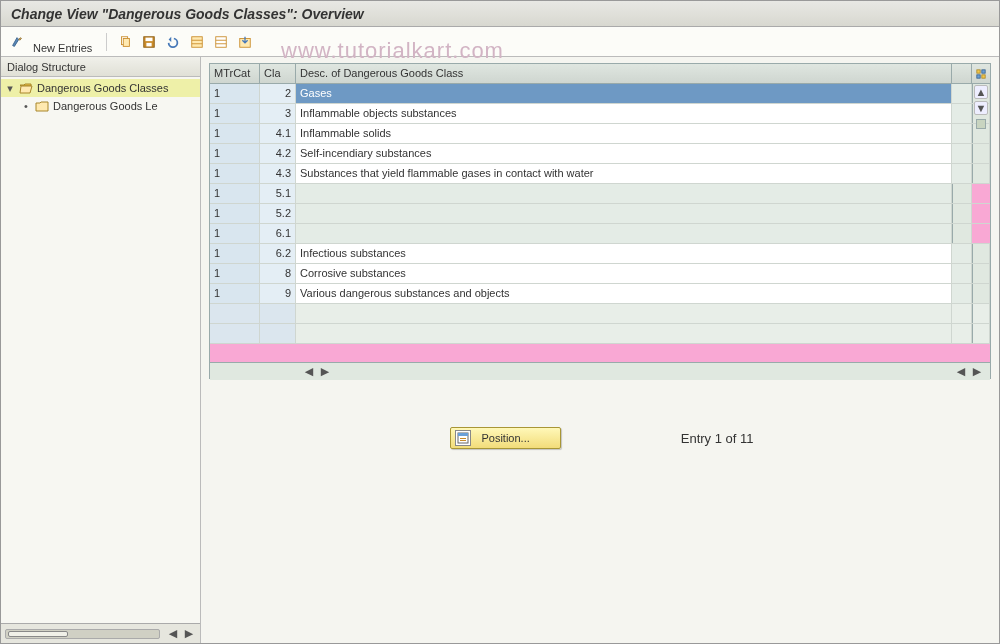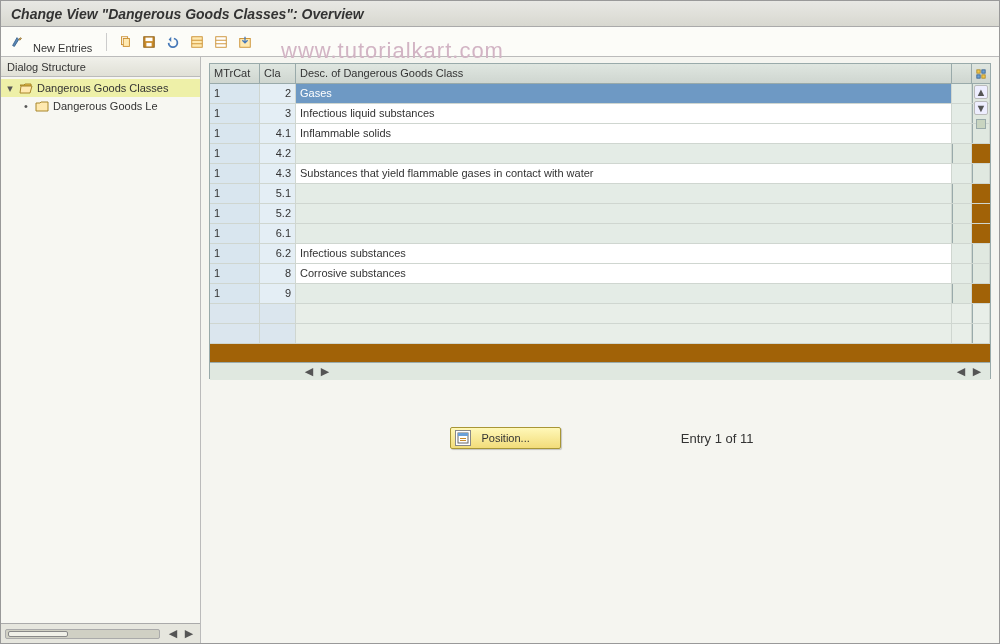--- a/index.html
+++ b/index.html
@@ -23,21 +23,21 @@
   .tree-row.sel { background: #eef0a8; }
   .tree-row .exp { width: 10px; display: inline-flex; justify-content: center; color: #555; }
   .folder { width: 14px; height: 12px; margin: 0 4px; display: inline-block; }
   .folder svg { width: 14px; height: 12px; }
   .side-scroll { height: 20px; border-top: 1px solid #aaa; background: #e6e6de; display: flex; align-items: center; justify-content: flex-end; padding: 0 4px; gap: 2px; }
   .side-scroll .track { flex: 1; height: 10px; background: #d0d0c4; border: 1px solid #aaa; border-radius: 2px; margin-right: 4px; position: relative; }
   .side-scroll .thumb { position: absolute; left: 2px; top: 1px; width: 60px; height: 6px; background: #f0f0e8; border: 1px solid #888; border-radius: 2px; }
   .arrowbtn { width: 14px; height: 14px; display: inline-flex; align-items: center; justify-content: center; cursor: pointer; color: #555; }
 
   .main { flex: 1; padding: 6px 8px 0 8px; position: relative; }
-  .grid-wrap { border: 1px solid #9aa; background: #a16207; height: 316px; position: relative; }
+  .grid-wrap { border: 1px solid #9aa; background: #f9a8d4; height: 316px; position: relative; }
   .ghead { display: grid; grid-template-columns: 50px 36px 1fr 20px 18px; background: linear-gradient(#dfe6e0, #cfd6d0); border-bottom: 1px solid #9aa; height: 20px; }
   .ghead > div { border-right: 1px solid #9aa; padding: 0 4px; line-height: 19px; font-size: 11px; white-space: nowrap; overflow: hidden; }
   .ghead > div:last-child { border-right: none; display:flex; align-items:center; justify-content:center; }
   .cfg-icon svg { width: 12px; height: 12px; }
 
   .gbody { height: 278px; overflow: hidden; }
   .grow { display: grid; grid-template-columns: 50px 36px 1fr 20px 18px; height: 20px; border-bottom: 1px solid #cfd6d0; }
   .grow > div { border-right: 1px solid #cfd6d0; padding: 0 4px; line-height: 19px; font-size: 11px; white-space: nowrap; overflow: hidden; background: #fff; }
   .grow > div.col-a { background: #d9e6ef; }
   .grow > div.col-b { background: #e4eef5; text-align: right; padding-right: 4px; }
@@ -166,34 +166,35 @@
           <div class="grow">
             <div class="col-a">1</div>
             <div class="col-b">2</div>
             <div class="sel-cell">Gases</div>
             <div class="col-side"></div>
             <div class="col-vs"></div>
           </div>
           <div class="grow">
             <div class="col-a">1</div>
             <div class="col-b">3</div>
-            <div>Infectious liquid substances</div>
+            <div>Inflammable objects substances</div>
             <div class="col-side"></div>
             <div class="col-vs"></div>
           </div>
           <div class="grow">
             <div class="col-a">1</div>
             <div class="col-b">4.1</div>
             <div>Inflammable solids</div>
             <div class="col-side"></div>
             <div class="col-vs"></div>
           </div>
           <div class="grow">
             <div class="col-a">1</div>
             <div class="col-b">4.2</div>
+            <div>Self-incendiary substances</div>
             <div class="col-side"></div>
             <div class="col-vs"></div>
           </div>
           <div class="grow">
             <div class="col-a">1</div>
             <div class="col-b">4.3</div>
             <div>Substances that yield flammable gases in contact with water</div>
             <div class="col-side"></div>
             <div class="col-vs"></div>
           </div>
@@ -225,20 +226,21 @@
           <div class="grow">
             <div class="col-a">1</div>
             <div class="col-b">8</div>
             <div>Corrosive substances</div>
             <div class="col-side"></div>
             <div class="col-vs"></div>
           </div>
           <div class="grow">
             <div class="col-a">1</div>
             <div class="col-b">9</div>
+            <div>Various dangerous substances and objects</div>
             <div class="col-side"></div>
             <div class="col-vs"></div>
           </div>
           <div class="grow empty">
             <div class="col-a"></div>
             <div class="col-b"></div>
             <div></div>
             <div class="col-side"></div>
             <div class="col-vs"></div>
           </div>

